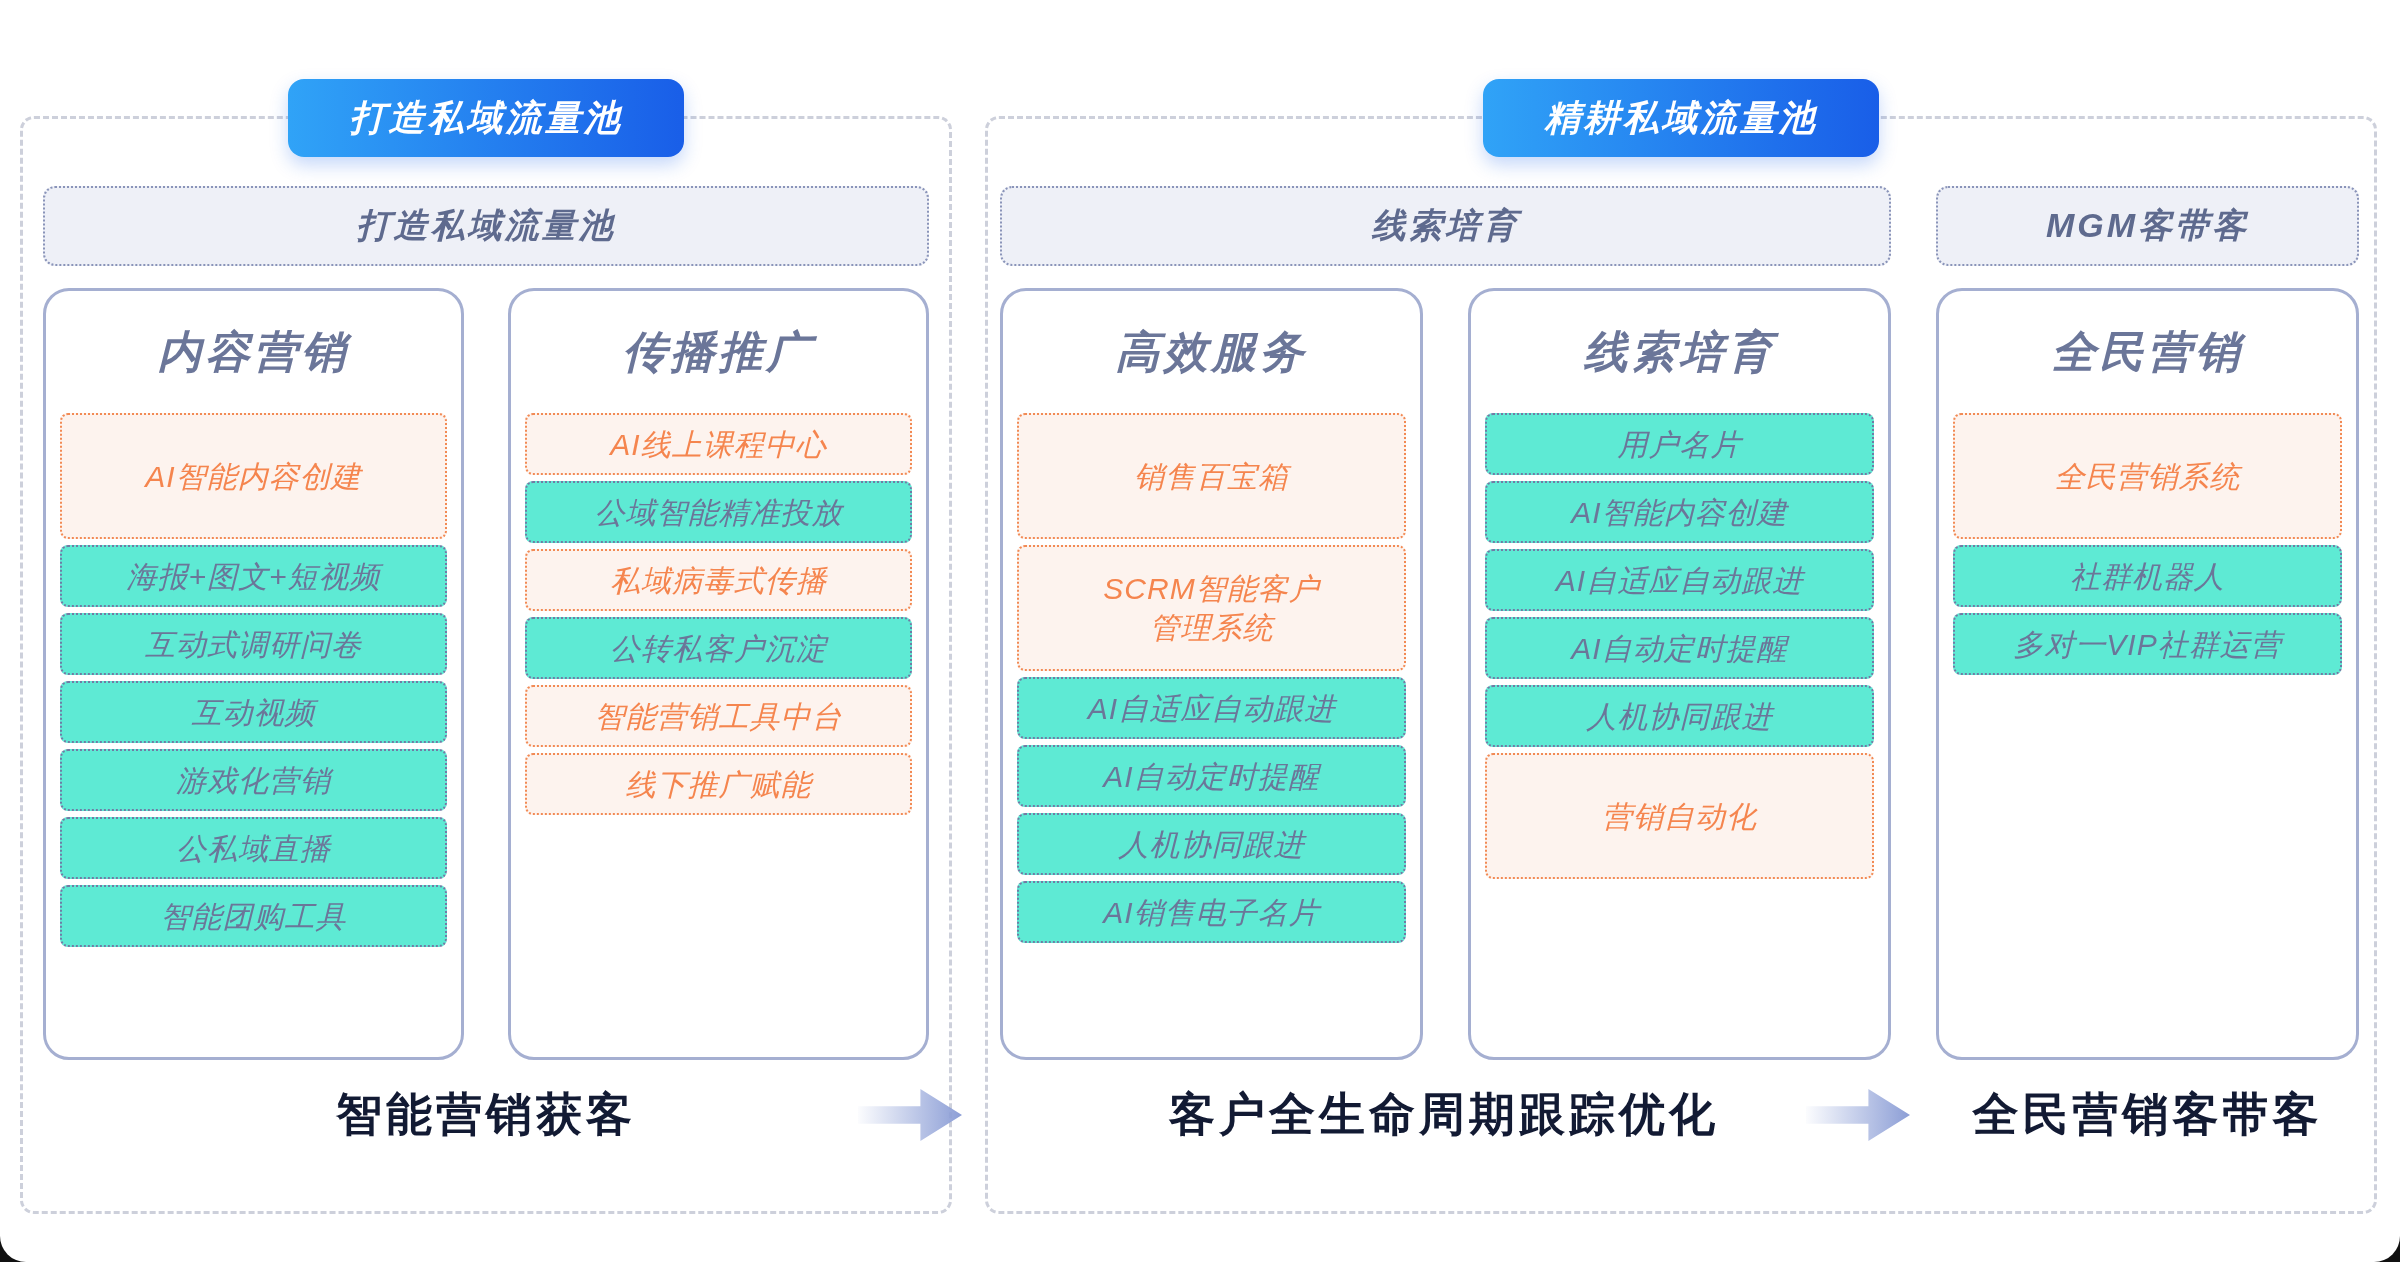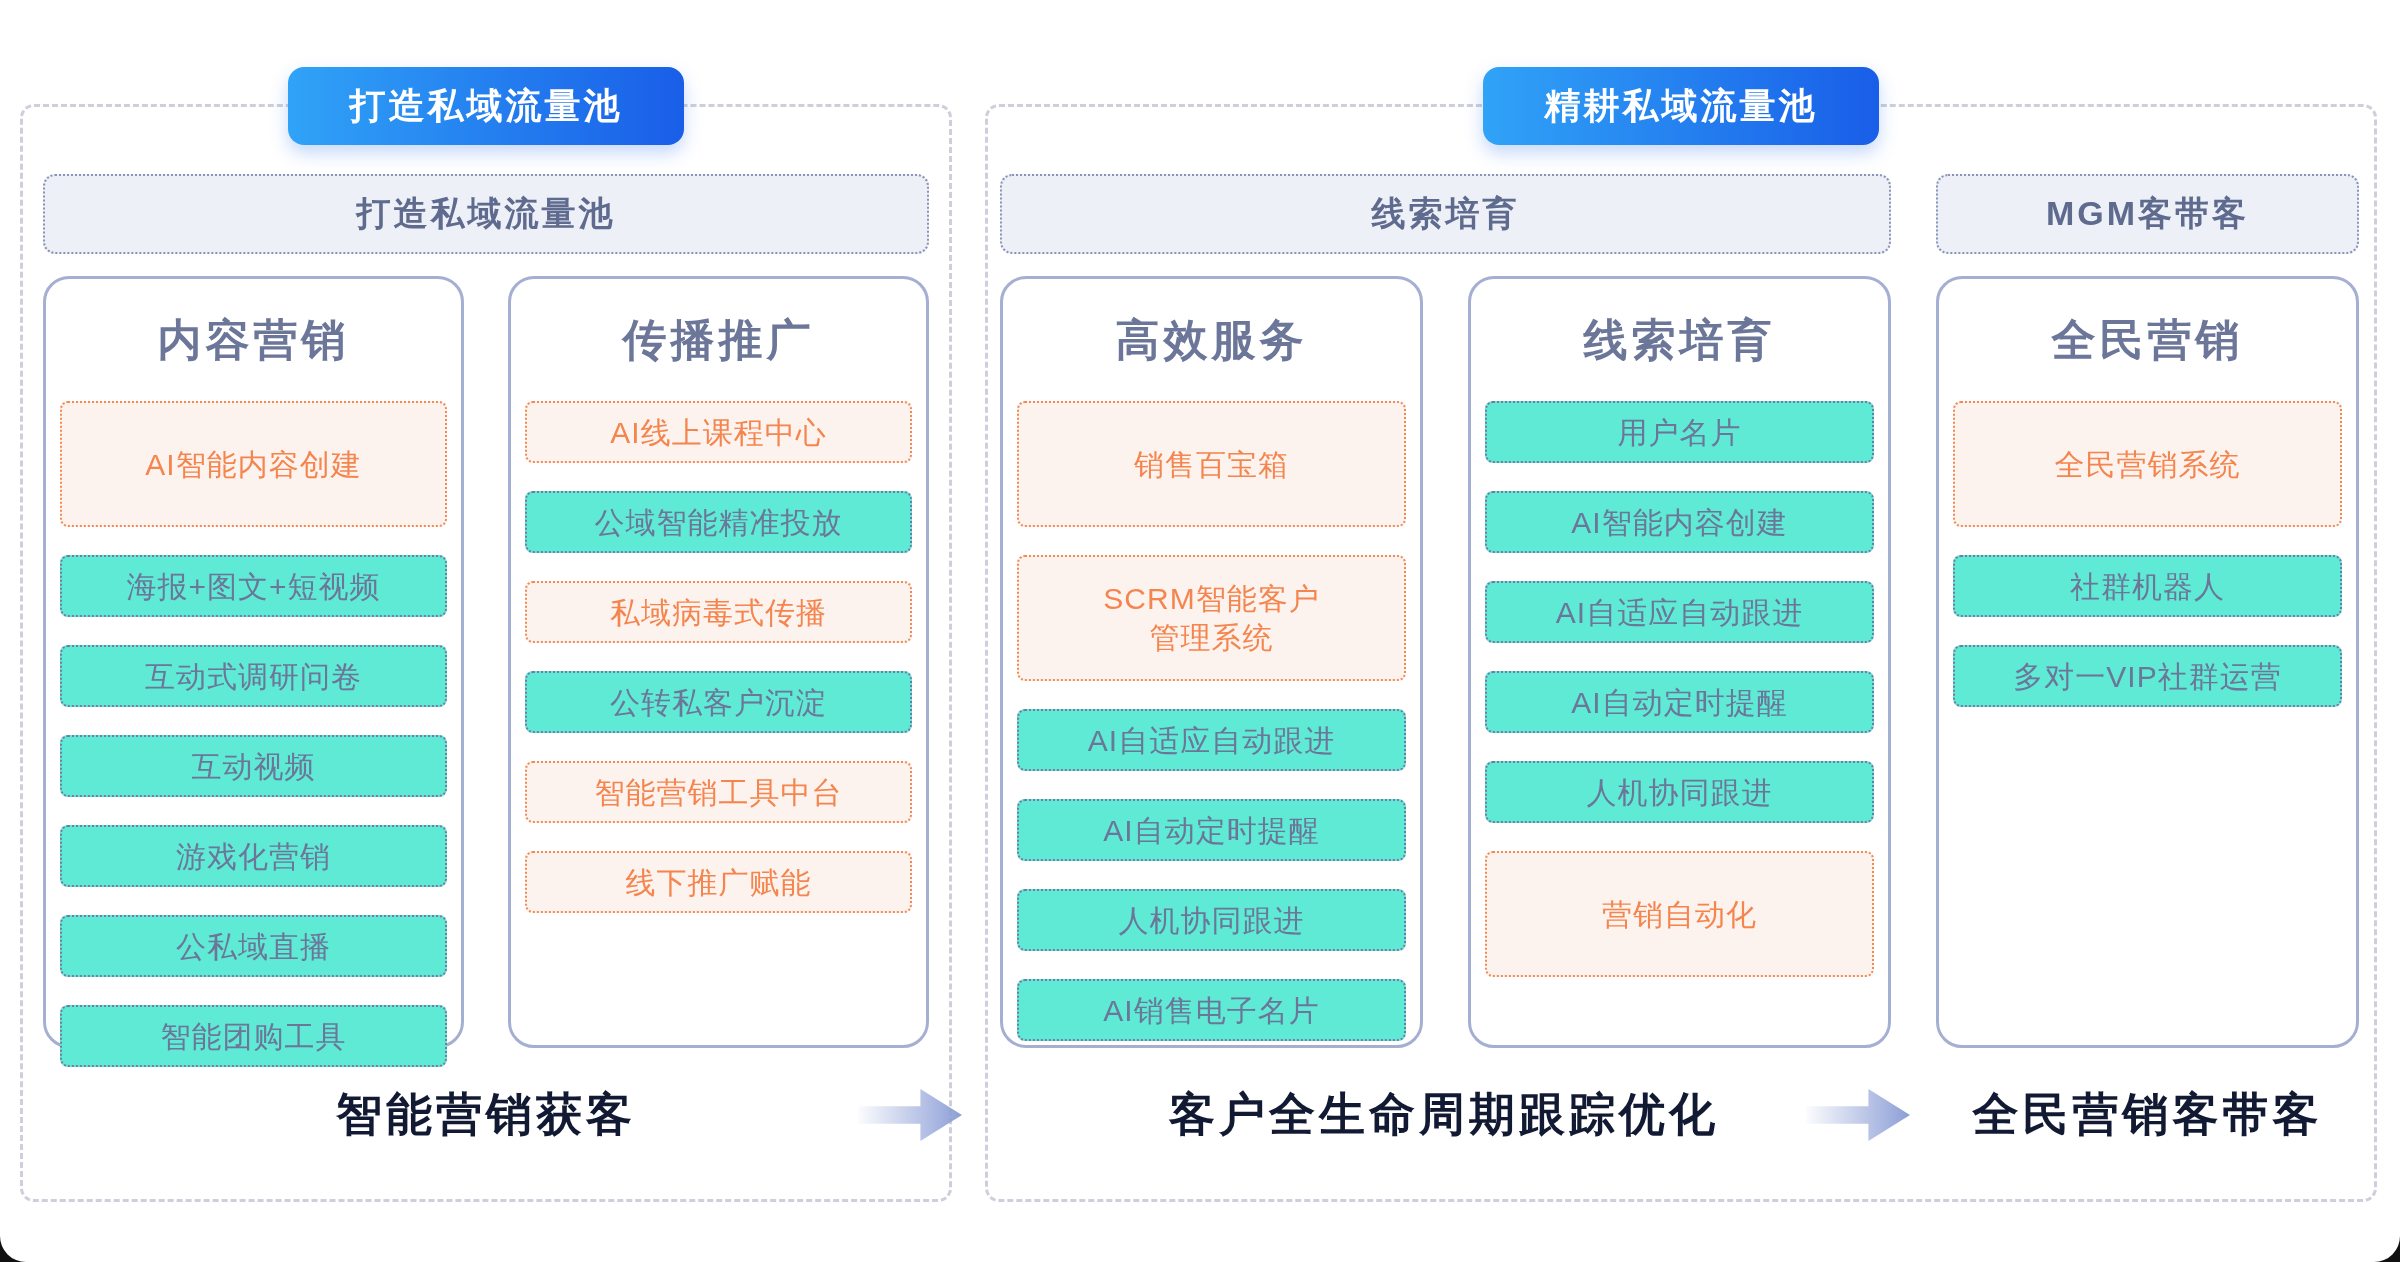--- a/index.html
+++ b/index.html
@@ -2,23 +2,24 @@
 <html><head>
 <meta charset="utf-8">
 <style>
   html,body{margin:0;padding:0;background:#111;}
   .canvas{
     position:relative; width:2400px; height:1262px; background:#ffffff;
     border-radius:0 0 26px 26px; overflow:hidden;
     font-family:"Liberation Sans","DejaVu Sans",sans-serif;
   }
   .container{
-    position:absolute; top:104px; height:1098px; box-sizing:border-box;
+    position:absolute; top:116px; height:1098px; box-sizing:border-box;
     border:3px dashed #cdd0db; border-radius:14px;
     padding-top:67px;
+    font-style:italic;
   }
   .container.left{ left:20px; width:932px; padding-left:20px; padding-right:20px; }
   .container.right{ left:985px; width:1392px; padding-left:12px; padding-right:15px; }
   .pill{
     position:absolute; top:-40px; left:50%; transform:translateX(-50%);
     width:396px; height:78px; border-radius:16px; z-index:3;
     background:linear-gradient(90deg,#30a3f7 0%,#195ee8 100%);
     color:#ffffff; font-size:36px; font-weight:bold; letter-spacing:3px;
     display:flex; align-items:center; justify-content:center;
     box-shadow:0 8px 18px rgba(28,99,235,.25);
@@ -36,21 +37,21 @@
   .container.left .panels{ gap:44px; }
   .panel{
     flex:1; height:772px; box-sizing:border-box; background:#fff;
     border:3px solid #a5afd1; border-radius:26px;
     display:flex; flex-direction:column;
   }
   .panel-title{
     height:122px; flex:none; display:flex; align-items:center; justify-content:center;
     font-size:44px; font-weight:bold; color:#6b7699; letter-spacing:4px;
   }
-  .items{ display:flex; flex-direction:column; gap:28px; padding:0 14px; }
+  .items{ display:flex; flex-direction:column; gap:6px; padding:0 14px; }
   .item{
     flex:none; height:62px; box-sizing:border-box;
     border:2px dotted #707ca5; border-radius:8px; background:#5eead4;
     color:#6b7699; font-size:30px; letter-spacing:1px;
     display:flex; align-items:center; justify-content:center;
     text-align:center; white-space:pre-line; line-height:1.3;
   }
   .item.tall{ height:126px; }
   .item.hl{ border-color:#f28a54; color:#f5854e; background:#fdf3ee; }
   .footer-label{

